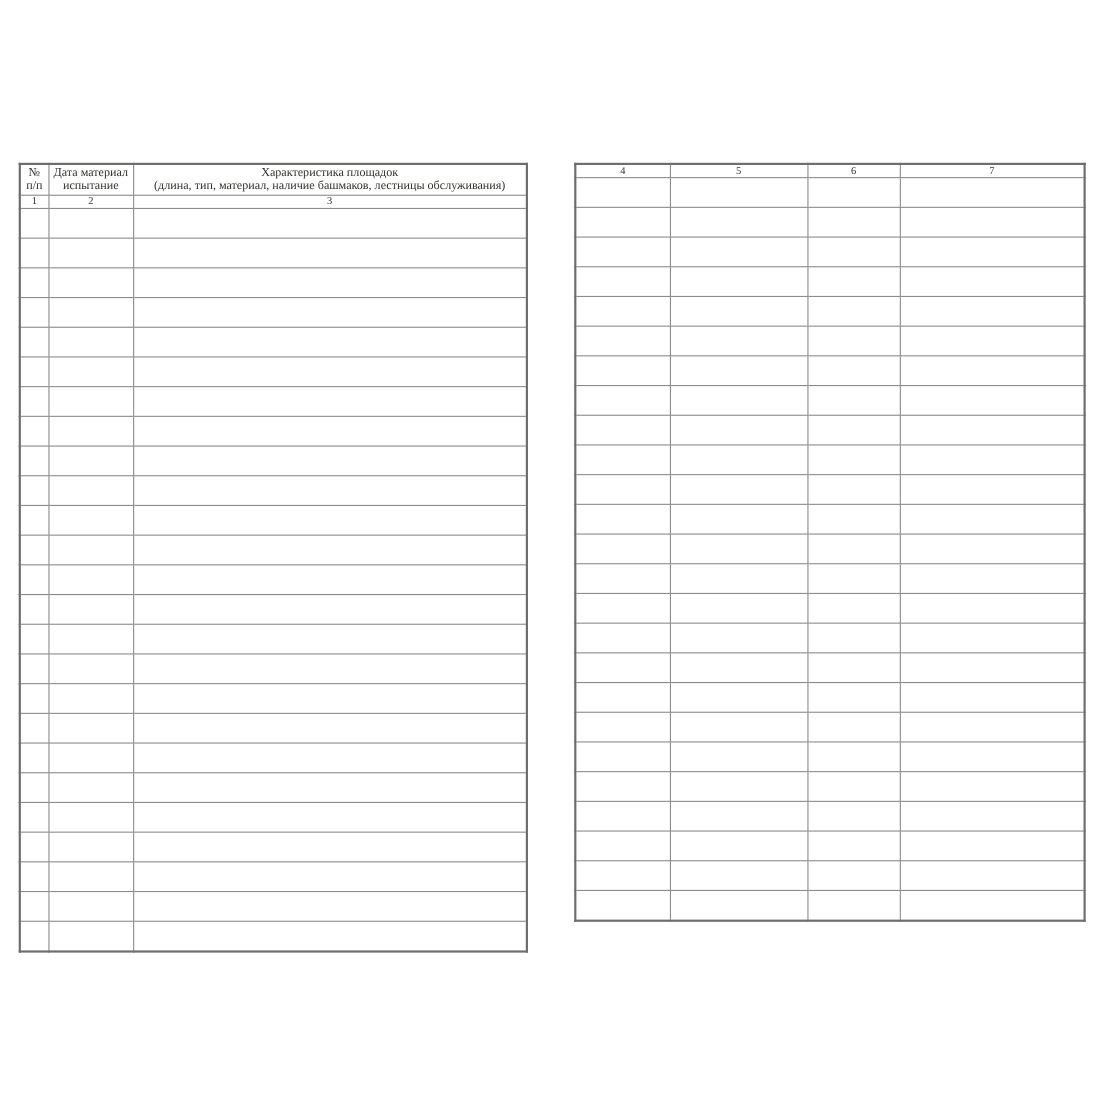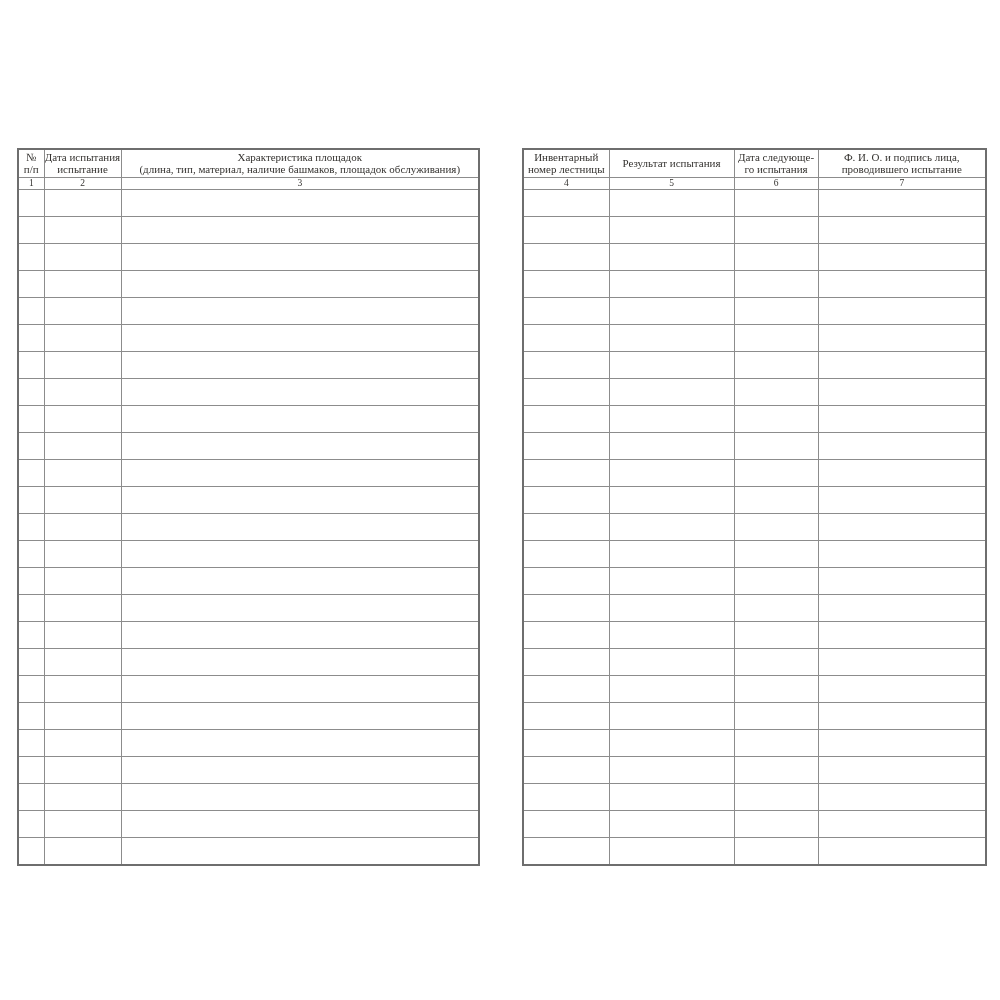--- a/index.html
+++ b/index.html
@@ -67,26 +67,26 @@
         <col style="width: 77px;">
         <col>
       </colgroup>
       <thead>
         <tr class="header">
           <th class="header-cell">
             <div class="hline">№</div>
             <div class="hline">п/п</div>
           </th>
           <th class="header-cell">
-            <div class="hline">Дата испытания</div>
+            <div class="hline">Дата материал</div>
             <div class="hline">испытание</div>
           </th>
           <th class="header-cell">
             <div class="hline">Характеристика площадок</div>
-            <div class="hline">(длина, тип, материал, наличие башмаков, площадок обслуживания)</div>
+            <div class="hline">(длина, тип, материал, наличие башмаков, лестницы обслуживания)</div>
           </th>
         </tr>
         <tr class="numbers">
           <td>1</td>
           <td>2</td>
           <td>3</td>
         </tr>
       </thead>
       <tbody>
         <tr class="body-row">
@@ -217,37 +217,20 @@
       </tbody>
     </table>
     <table class="journal" style="left: 522px; top: 148px; width: 465px;">
       <colgroup>
         <col style="width: 86px;">
         <col style="width: 125px;">
         <col style="width: 84px;">
         <col>
       </colgroup>
       <thead>
-        <tr class="header">
-          <th class="header-cell">
-            <div class="hline">Инвентарный</div>
-            <div class="hline">номер лестницы</div>
-          </th>
-          <th class="header-cell">
-            <div class="hline">Результат испытания</div>
-          </th>
-          <th class="header-cell">
-            <div class="hline">Дата следующе-</div>
-            <div class="hline">го испытания</div>
-          </th>
-          <th class="header-cell">
-            <div class="hline">Ф. И. О. и подпись лица,</div>
-            <div class="hline">проводившего испытание</div>
-          </th>
-        </tr>
         <tr class="numbers">
           <td>4</td>
           <td>5</td>
           <td>6</td>
           <td>7</td>
         </tr>
       </thead>
       <tbody>
         <tr class="body-row">
           <td></td>

